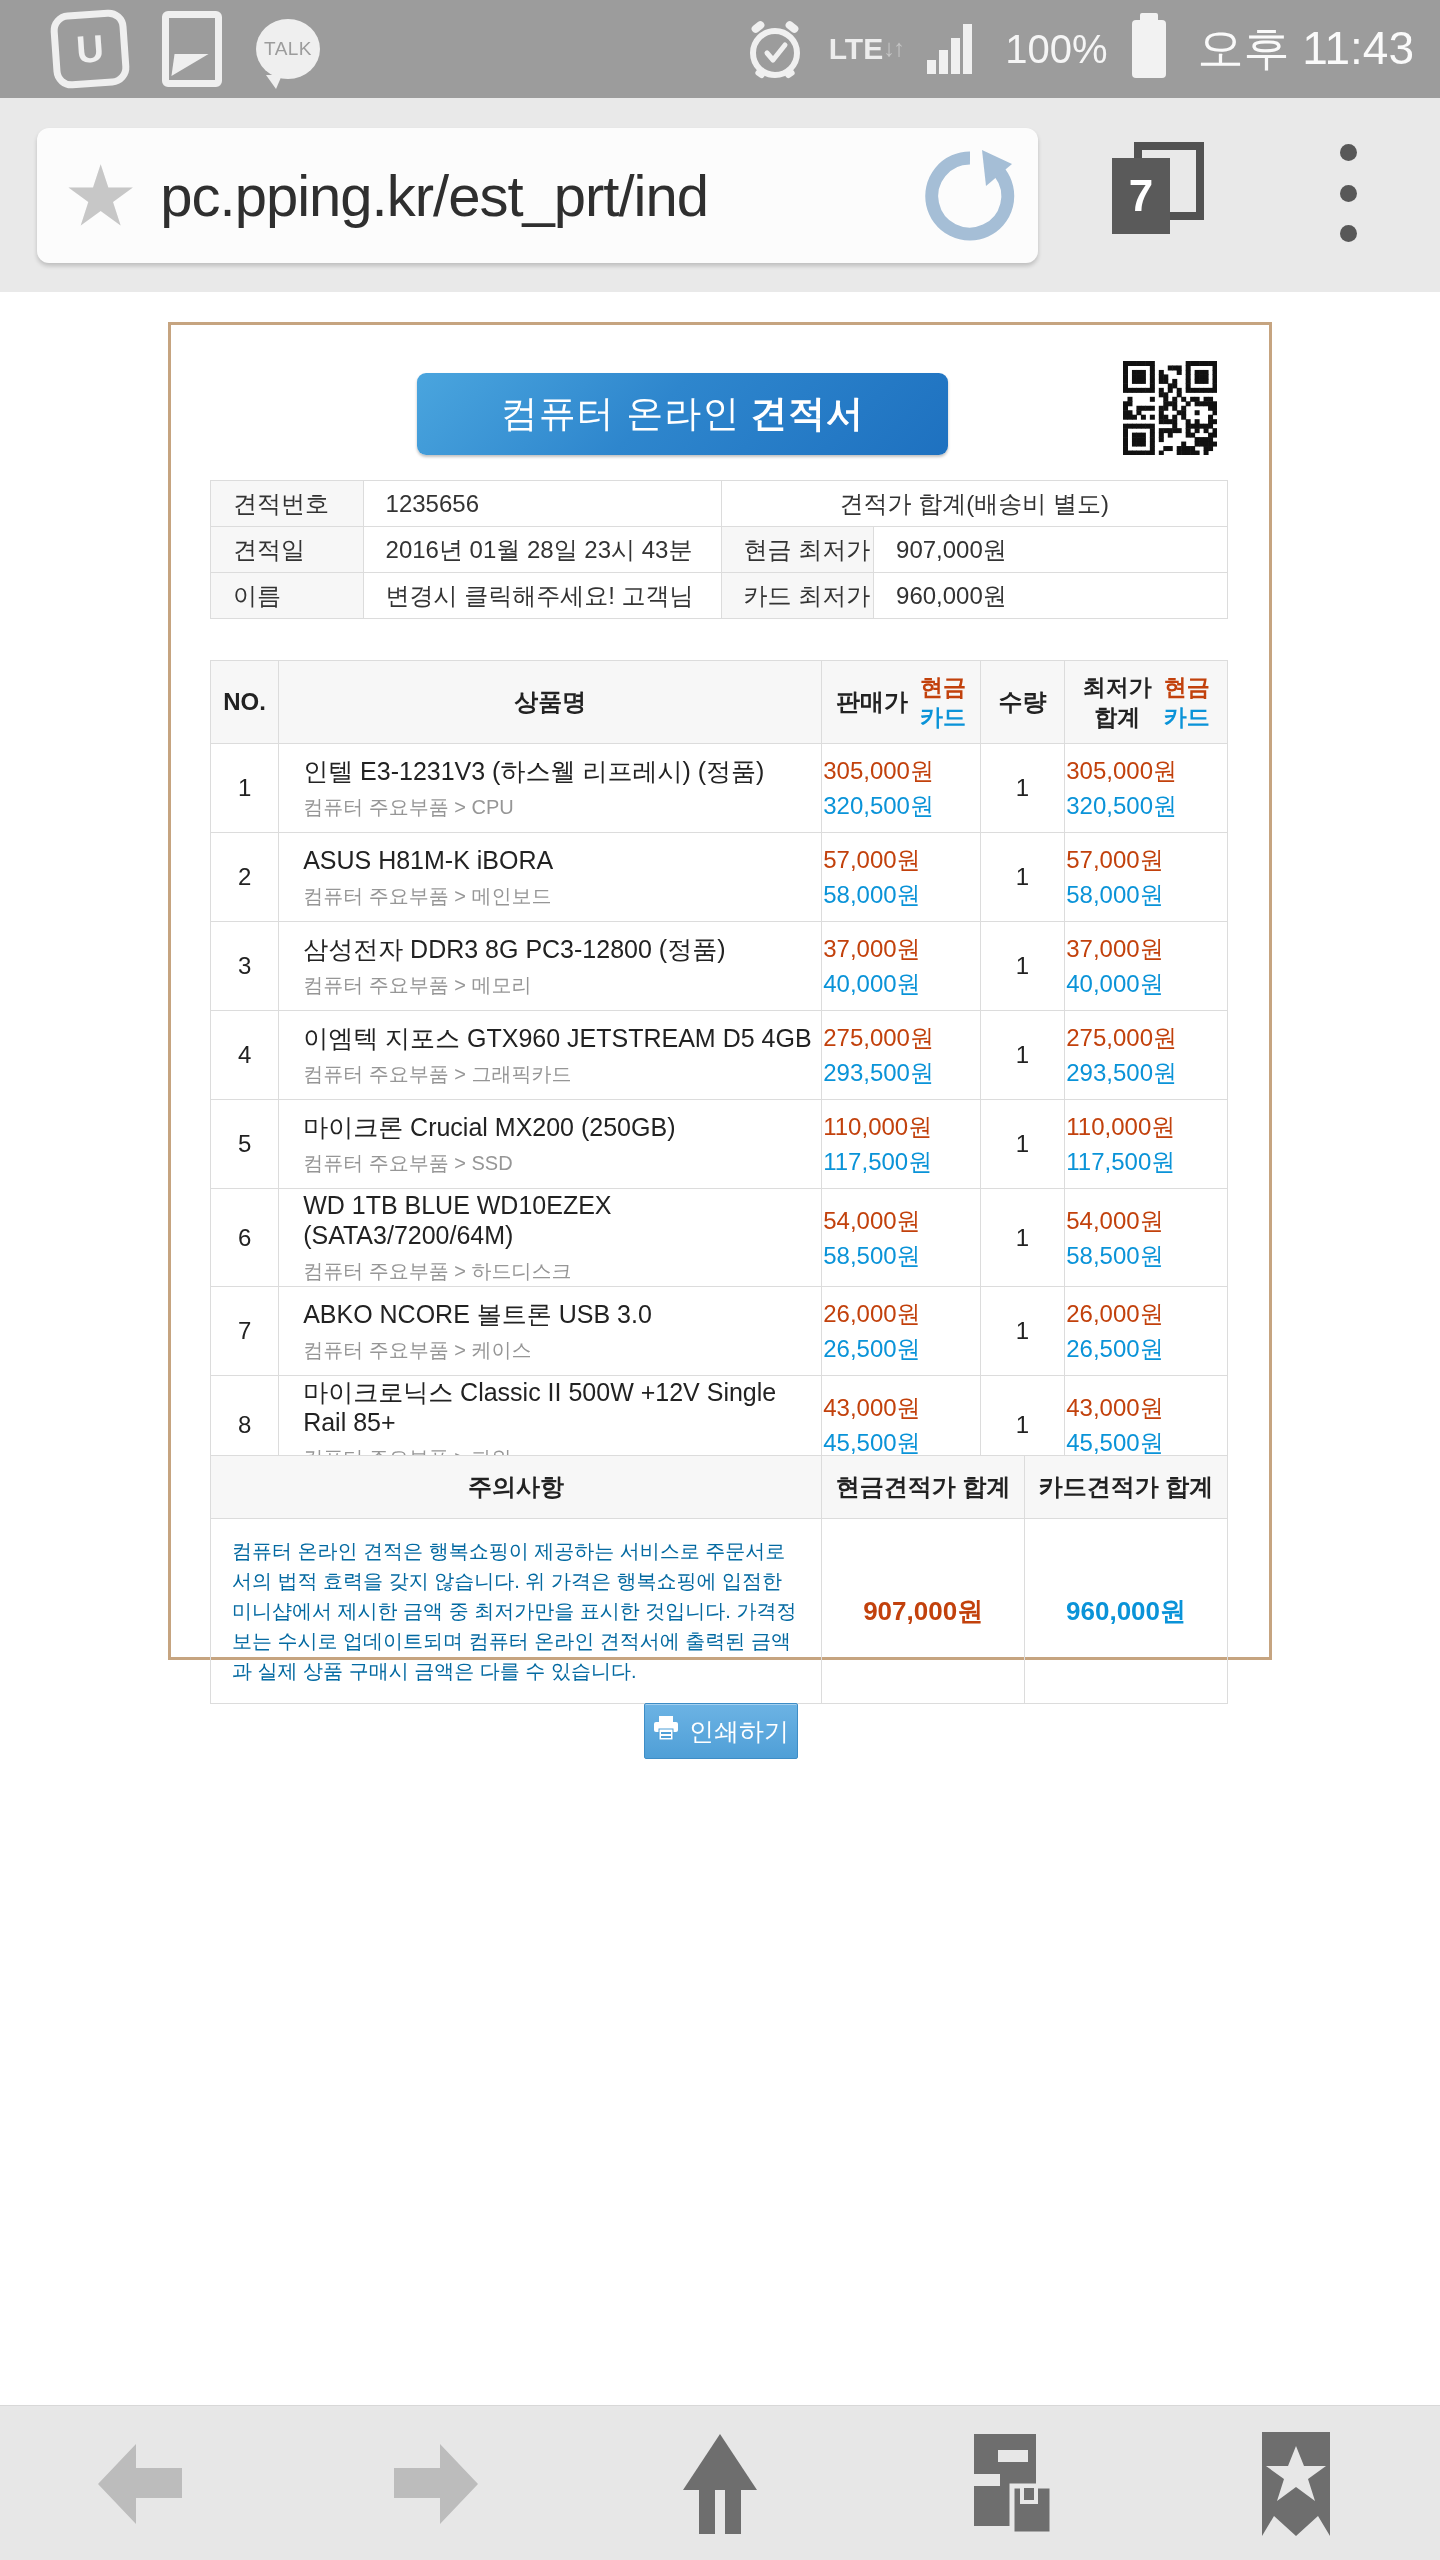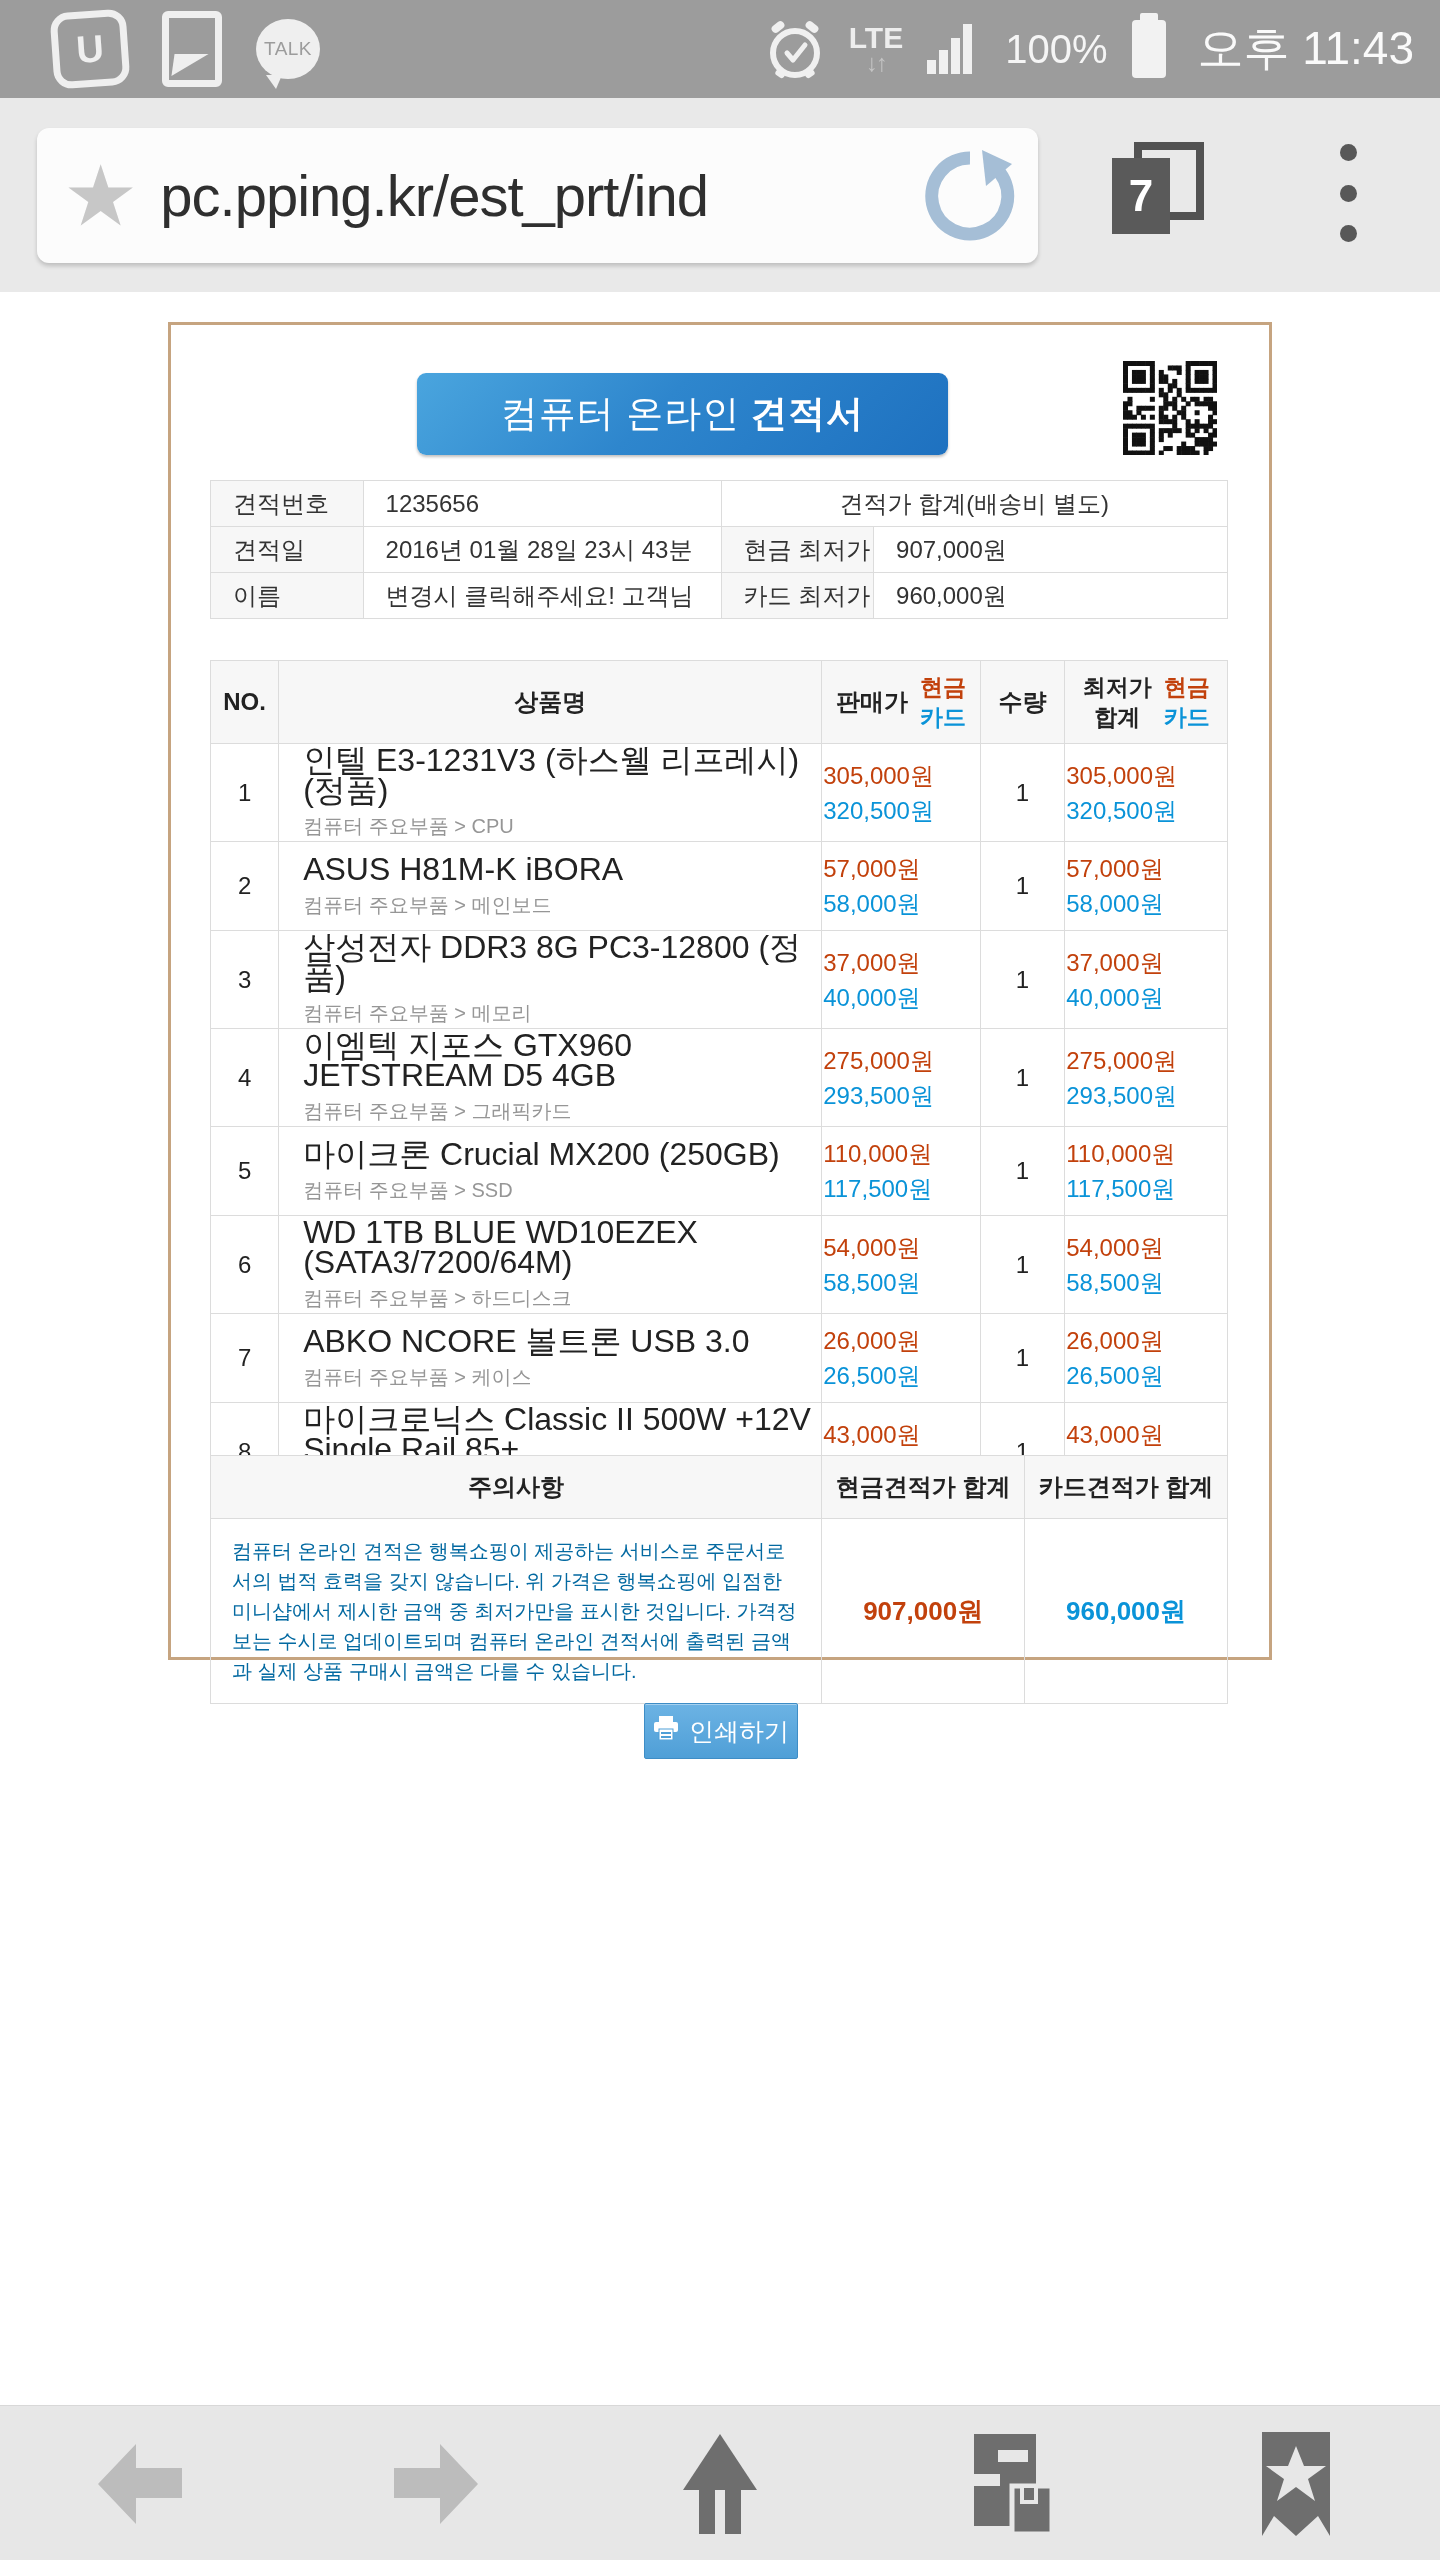--- a/index.html
+++ b/index.html
@@ -22,21 +22,21 @@
   .shot-ico{width:46px;height:62px;border:7px solid #efefef;border-radius:6px;position:relative;}
   .shot-ico::after{content:"";position:absolute;left:4px;bottom:4px;border-style:solid;
     border-width:0 0 22px 34px;border-color:transparent transparent transparent #efefef;
     transform:skewX(-8deg);}
   .talk-ico{width:64px;height:60px;background:#efefef;border-radius:50% 50% 50% 50%;
     position:relative;color:#9c9c9c;font-size:19px;font-weight:normal;
     display:flex;align-items:center;justify-content:center;letter-spacing:.5px;}
   .talk-ico::after{content:"";position:absolute;left:10px;bottom:-10px;
     border-style:solid;border-width:14px 6px 0 10px;
     border-color:#efefef transparent transparent transparent;}
-  .lte-wrap{display:flex;flex-direction:column;align-items:center;line-height:1;}
+  .lte-wrap{display:flex;flex-direction:row;align-items:center;line-height:1;}
   .lte-txt{color:#ededed;font-weight:bold;font-size:30px;}
   .lte-arrows{font-size:24px;color:#c4c4c4;letter-spacing:-2px;margin-top:-2px;}
   .batt-pct{color:#f5f5f5;font-size:40px;font-weight:400;}
   .batt-ico{width:34px;height:58px;background:#f2f2f2;border-radius:4px;position:relative;margin-left:2px;}
   .batt-ico::before{content:"";position:absolute;top:-7px;left:8px;width:18px;height:7px;background:#f2f2f2;border-radius:2px 2px 0 0;}
   .sb-time{color:#fafafa;font-size:46px;font-weight:300;margin-left:10px;white-space:nowrap;}
   
   .browser-bar{
     position:absolute;left:0;top:98px;width:1440px;height:194px;background:#e9e9e9;
   }
@@ -80,21 +80,21 @@
   
   .prod-table{position:absolute;left:39px;top:335px;width:1018px;table-layout:fixed;}
   .prod-table th{border:1px solid #dcdcdc;background:#f7f7f7;height:80px;font-size:24px;color:#222;font-weight:bold;}
   .prod-table td{border:1px solid #dcdcdc;height:86px;font-size:24px;color:#222;}
   .hdr-flex{display:flex;align-items:center;justify-content:center;gap:12px;}
   .hdr-stack{display:flex;flex-direction:column;line-height:30px;font-size:23px;}
   .cash-c{color:#c2410c;}
   .card-c{color:#0a93d8;}
   .cell-no{text-align:center;}
   .cell-name{padding-left:24px;}
-  .prod-name{font-size:32px;color:#222;line-height:30px;}
+  .prod-name{font-size:25px;color:#222;line-height:30px;}
   .prod-cat{font-size:20px;color:#969696;margin-top:8px;}
   .cell-price{padding-right:16px;line-height:35px;}
   .cell-qty{text-align:center;}
   
   .notice-table{position:absolute;left:39px;top:1130px;width:1018px;table-layout:fixed;}
   .notice-table th{border:1px solid #dcdcdc;background:#f7f7f7;height:60px;font-size:24px;color:#222;font-weight:bold;}
   .notice-table td{border:1px solid #dcdcdc;vertical-align:middle;}
   .notice-text{font-size:20px;color:#0369a1;line-height:30px;padding:16px 20px;}
   .notice-total{text-align:center;font-size:26px;font-weight:bold;}
   

